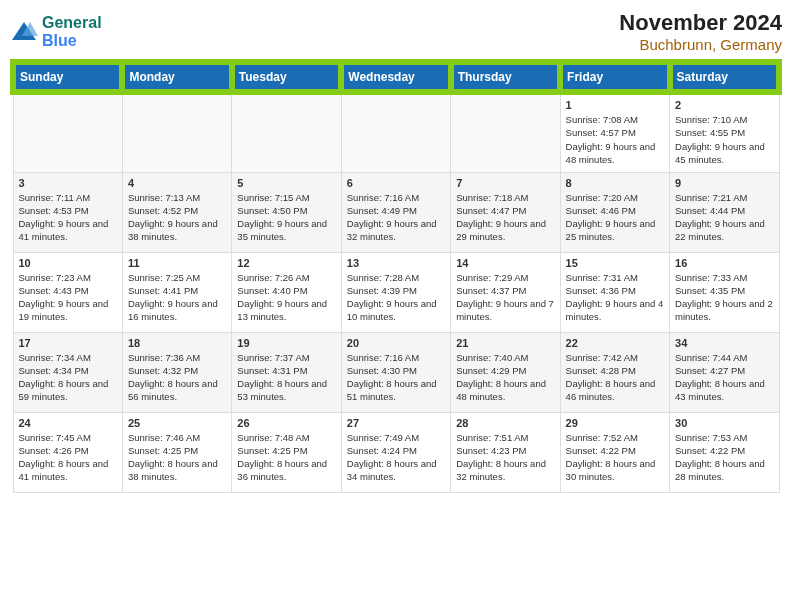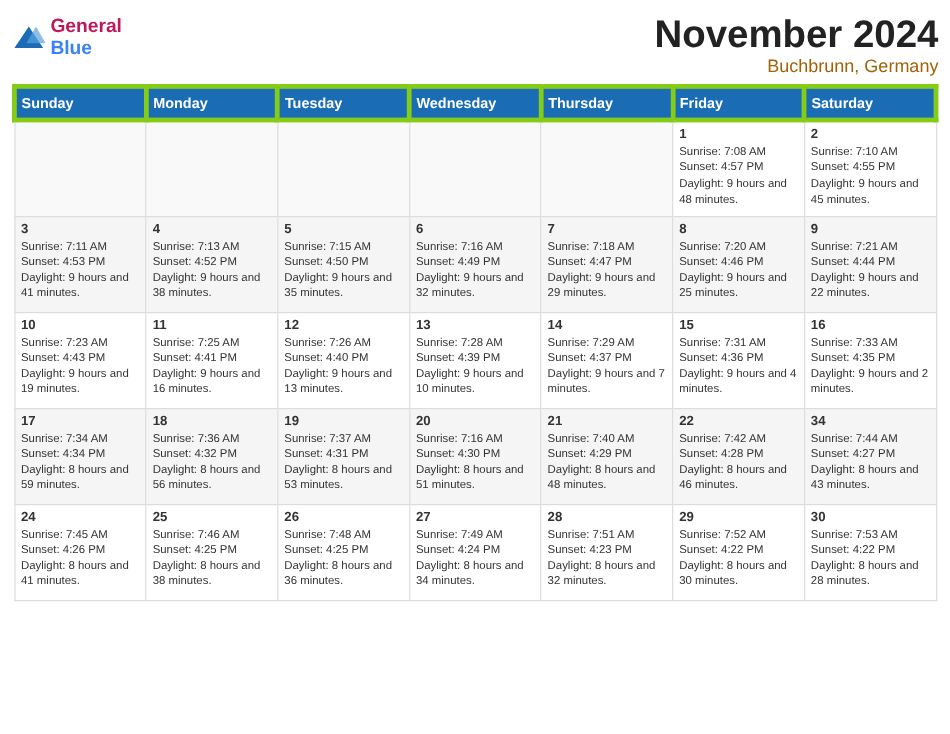--- a/index.html
+++ b/index.html
@@ -22,57 +22,57 @@
       margin-top: 4px;
     }
     .logo-text {
       display: flex;
       flex-direction: column;
       line-height: 1.1;
     }
     .logo-general {
       font-size: 16px;
       font-weight: bold;
-      color: #be185d;
+      color: #0f766e;
     }
     .logo-blue {
       font-size: 16px;
       font-weight: bold;
       color: #3b82f6;
     }
     .logo-icon {
       width: 28px;
       height: 28px;
       margin-right: 4px;
     }
     .title-block {
       text-align: right;
     }
     .month-title {
-      font-size: 32px;
+      font-size: 22px;
       font-weight: bold;
       color: #222;
     }
     .location {
       font-size: 15px;
       color: #a16207;
     }
     table {
       width: 100%;
       border-collapse: collapse;
       table-layout: fixed;
     }
     thead th {
       background-color: #1a6db5;
       color: #fff;
       font-size: 12px;
       font-weight: bold;
       padding: 5px 4px;
       text-align: left;
-      border: 4px solid #84cc16;
+      border: 6px solid #84cc16;
     }
     tbody td {
       vertical-align: top;
       border: 1px solid #ddd;
       padding: 4px 5px;
       font-size: 10px;
       color: #333;
       height: 80px;
       background: #fff;
     }

